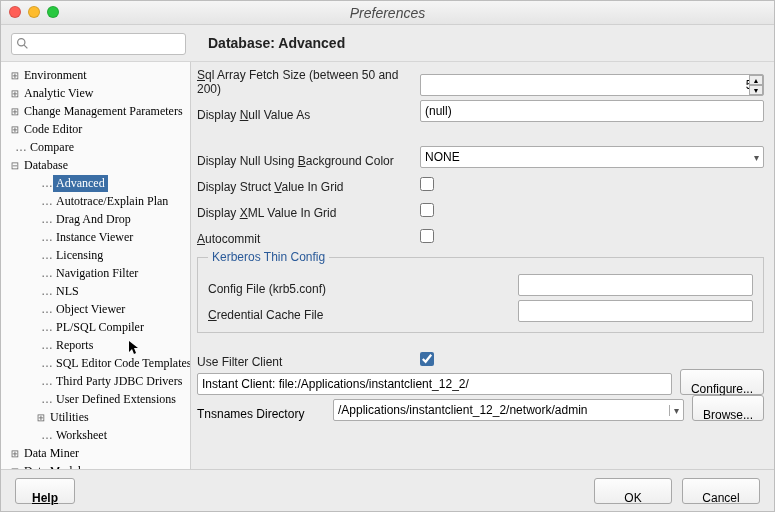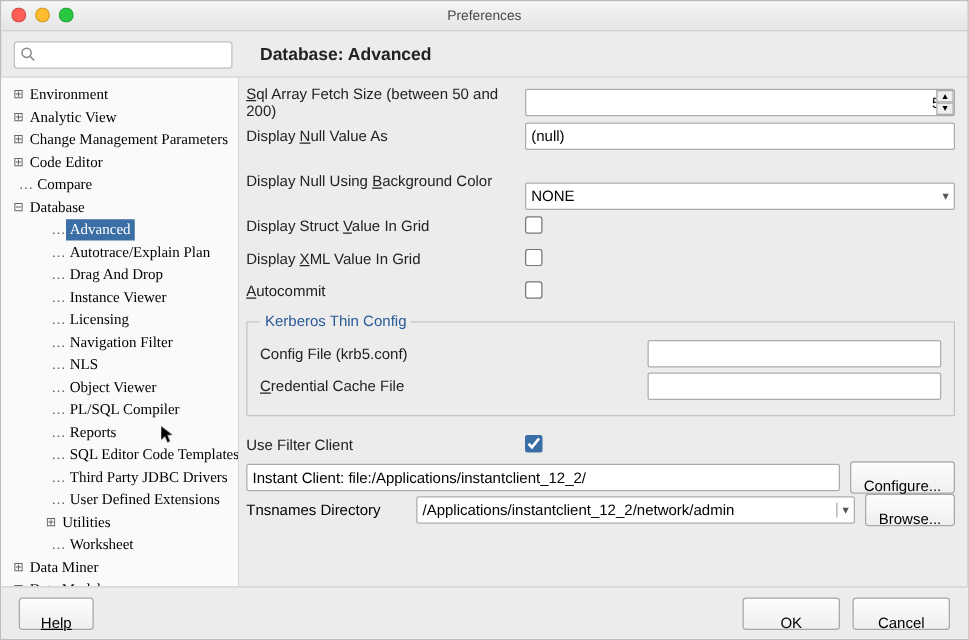--- a/index.html
+++ b/index.html
@@ -5,21 +5,21 @@
 * { box-sizing: border-box; margin: 0; padding: 0; font-family: "Helvetica Neue", Arial, sans-serif; font-size: 12px; }
 body { background: #ececec; width: 775px; height: 512px; overflow: hidden; position: relative; border: 1px solid #bdbdbd; }
 
 
 .titlebar { height: 24px; display: flex; align-items: center; justify-content: center; position: relative; background: linear-gradient(#f5f5f5,#e5e5e5); border-bottom: 1px solid #d0d0d0; }
 .traffic { position: absolute; left: 8px; top: 5px; display: flex; gap: 7px; }
 .dot { width: 12px; height: 12px; border-radius: 50%; border: 0.5px solid rgba(0,0,0,0.15); }
 .dot.red { background: #ff5f57; }
 .dot.yellow { background: #febc2e; }
 .dot.green { background: #28c840; }
-.title { font-size: 11px; color: #4a4a4a; }
+.title { font-size: 14px; color: #4a4a4a; font-style: italic; }
 
 
 .search-row { padding: 8px 10px 6px; border-bottom: 1px solid #d6d6d6; display:flex; }
 .search-wrap { position: relative; width: 175px; }
 .search-wrap input { width: 100%; height: 22px; padding: 2px 6px 2px 22px; border: 1px solid #bfbfbf; border-radius: 3px; background: #fff; outline: none; }
 .search-icon { position: absolute; left: 5px; top: 4px; width: 13px; height: 13px; }
 .content-title { font-weight: bold; font-size: 14px; color: #222; margin-left: 22px; padding-top:2px; }
 
 
 .main { display: flex; height: 412px; }
@@ -29,21 +29,21 @@
 .toggle { width: 12px; display:inline-flex; justify-content:center; align-items:center; color:#666; font-size:10px;}
 .nodelabel { padding: 1px 3px; cursor: default; font-family: Liberation Serif, serif; }
 .nodelabel.selected { background: #3b6ea5; color: #fff; }
 .indent1 { padding-left: 4px; }
 .indent2 { padding-left: 30px; }
 .sidebar::-webkit-scrollbar{width:14px;height:14px;}
 .sidebar::-webkit-scrollbar-thumb{background:#c9c9c9;border-radius:7px;border:3px solid #fafafa;}
 
 
 .panel { flex: 1; padding: 6px 10px 6px 6px; overflow:hidden; position:relative;}
-.row { display: flex; align-items: center; min-height: 26px; }
+.row { display: flex; align-items: flex-end; min-height: 26px; }
 .lab { width: 223px; color: #222; }
 .lab .u { text-decoration: underline; }
 .val { flex: 1; }
 input[type=text].field, .combo { width: 100%; height: 22px; border: 1px solid #acacac; border-radius: 2px; padding: 2px 4px; background:#fff; }
 .spin { position: relative; }
 .spin input { text-align: right; padding-right: 18px; }
 .spin .btns { position: absolute; right: 1px; top: 1px; width: 14px; display:flex; flex-direction:column;}
 .spin .btns button { height:10px; font-size:7px; line-height:7px; border:1px solid #aaa; background:#eee; padding:0;}
 .combo { display:flex; align-items:center; justify-content:space-between;margin-top:24px; }
 .combo::after { content: "▾"; font-size:10px; color:#555;}
@@ -52,21 +52,21 @@
 fieldset.kerb legend { color:#2a5a99; padding:0 4px; font-size:12px;}
 .btn { height:22px; padding:12px 10px; border:1px solid #a8a8a8; border-radius:3px; background:linear-gradient(#fdfdfd,#efefef); cursor:default;}
 .halfpath { flex:1; height:22px; border:1px solid #acacac; border-radius:2px; display:flex; align-items:center; padding:0 4px; background:#fff; }
 .halfpath .dd { margin-left:auto; border-left:1px solid #acacac; padding-left:4px; font-size:10px; color:#555;}
 
 
 .footer { position:absolute; left:0; right:0; bottom:0; height:42px; border-top:1px solid #cfcfcf; display:flex; align-items:center; padding:0 14px; background:#ececec;}
 .footer .spacer{flex:1;}
 .footer .btn.primary{ min-width:78px; text-align:center;}
 .footer .btn.def { min-width:78px; text-align:center;}
-.help-btn{ min-width:60px; }
+.help-btn{ min-width:60px;font-weight:bold; }
 
 
 .cursor { position:absolute; left:128px; top:340px; width:10px; height:14px; pointer-events:none;}
 </style>
 </head>
 <body>
 
 <div class="titlebar">
   <div class="traffic">
     <div class="dot red"></div>

